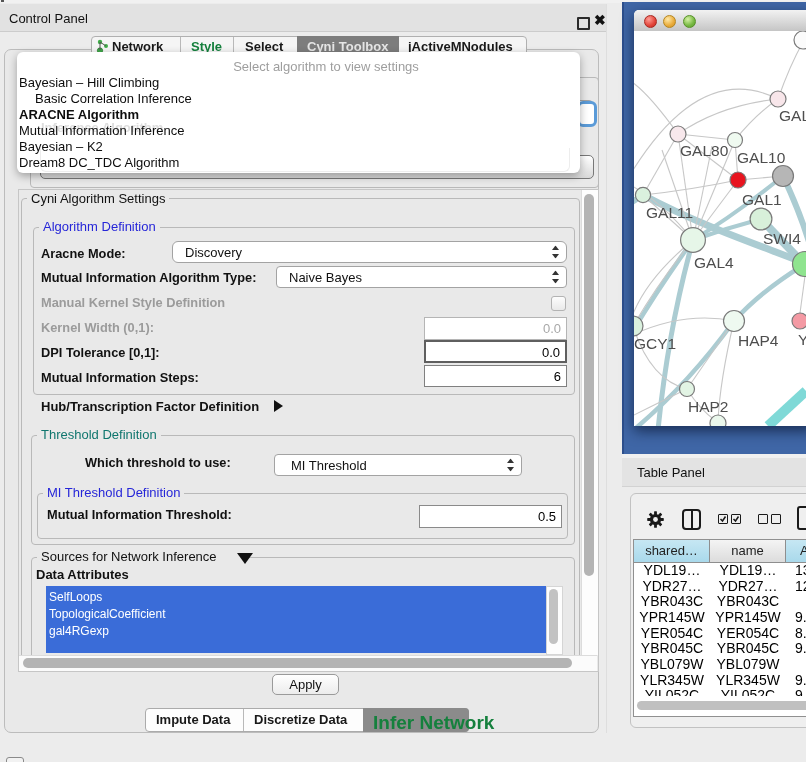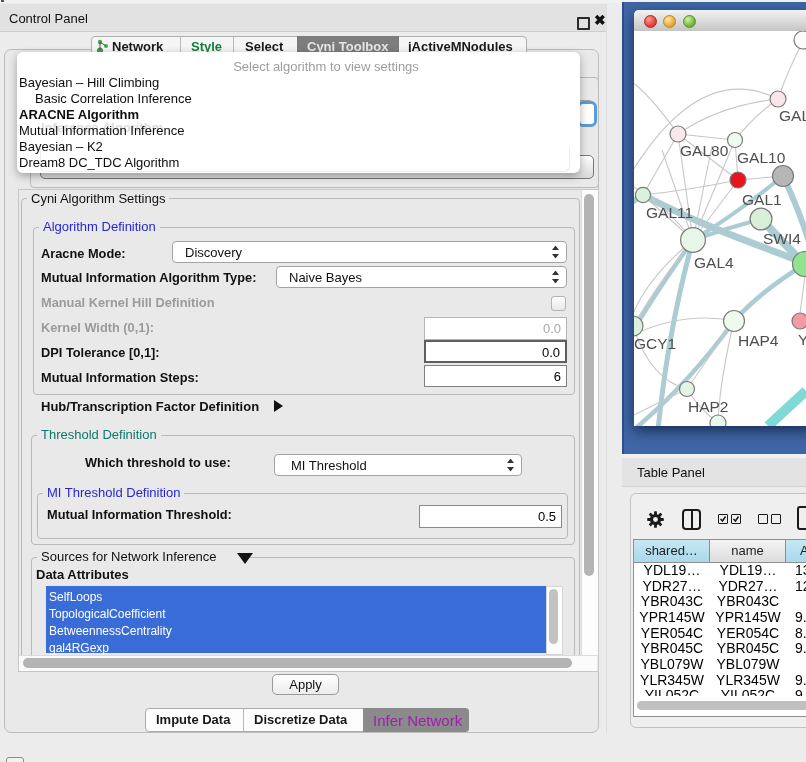--- a/index.html
+++ b/index.html
@@ -50,25 +50,25 @@
 
 <div class="a" style="left:0;top:0;width:806px;height:762px;clip-path:inset(190px 225px 107px 20px);">
 
   <div class="grp" style="left:21px;top:198px;width:557px;height:560px;"></div>
   <div class="gt" style="left:27px;top:192px;color:#111;">Cyni Algorithm Settings</div>
 
   <div class="grp" style="left:33px;top:227px;width:540px;height:166px;"></div>
   <div class="gt" style="left:39px;top:220px;color:#2626d8;">Algorithm Definition</div>
   <div class="lb" style="left:41px;top:246px;">Aracne Mode:</div>
   <div class="lb" style="left:41px;top:270px;">Mutual Information Algorithm Type:</div>
-  <div class="lb dis" style="left:41px;top:295px;">Manual Kernel Hill Definition</div>
+  <div class="lb dis" style="left:41px;top:295px;">Manual Kernel Style Definition</div>
   <div class="lb dis" style="left:41px;top:320px;">Kernel Width (0,1):</div>
   <div class="lb" style="left:41px;top:345px;">DPI Tolerance [0,1]:</div>
   <div class="lb" style="left:41px;top:370px;">Mutual Information Steps:</div>
-  <div class="combo" style="left:172px;top:241px;width:393px;height:20px;">
+  <div class="combo" style="left:172px;top:241px;width:393px;height:20px;border-radius:6px;">
     <span>Discovery</span>
     <svg class="spin" viewBox="0 0 7 13">
         <path d="M3.5 0 L7 4.5 L0 4.5 Z" fill="#333"></path>
         <path d="M3.5 13 L7 8.5 L0 8.5 Z" fill="#333"></path>
       </svg>
   </div>
   <div class="combo" style="left:276px;top:266px;width:289px;height:20px;">
     <span>Naive Bayes</span>
     <svg class="spin" viewBox="0 0 7 13">
         <path d="M3.5 0 L7 4.5 L0 4.5 Z" fill="#333"></path>
@@ -97,40 +97,39 @@
   <div class="lb" style="left:47px;top:507px;">Mutual Information Threshold:</div>
   <div class="inp" style="left:419px;top:505px;width:136px;height:21px;border:1px solid #8a8a8a;color:#000;">0.5</div>
 
   <div class="grp" style="left:31px;top:557px;width:542px;height:200px;"></div>
   <div class="gt" style="left:37px;top:550px;color:#111;padding-right:24px;">Sources for Network Inference</div>
   <div class="a" style="left:237px;top:553px;width:0;height:0;border-top:11px solid #111;border-left:8px solid transparent;border-right:8px solid transparent;z-index:4;"></div>
   <div class="lb" style="left:36px;top:567px;font-size:13px;">Data Attributes</div>
   <div class="a" style="left:46px;top:586px;width:500px;height:67px;background:#3a6cd8;color:#fff;font-size:12px;line-height:17px;padding-top:2.5px;box-sizing:border-box;">
     <div style="padding-left:3px;">SelfLoops</div>
     <div style="padding-left:3px;">TopologicalCoefficient</div>
-    <div style="padding-left:3px;">BetweennessCentrality</div>
     <div style="padding-left:3px;">gal4RGexp</div>
   </div>
   <div class="a" style="left:546px;top:586px;width:15px;height:67px;background:#fdfdfd;border:1px solid #d5d5d5;"></div>
   <div class="a" style="left:549px;top:589px;width:9px;height:55px;background:#c2c2c2;border-radius:4.5px;"></div>
 </div>
 
 <div class="a" style="left:581px;top:190px;width:16px;height:465px;background:#fdfdfd;border-left:1px solid #dcdcdc;"></div>
 <div class="a" style="left:584px;top:194px;width:10px;height:382px;background:#b4b4b4;border-radius:5px;"></div>
 <div class="a" style="left:19px;top:655px;width:578px;height:15px;background:#fbfbfb;border-top:1px solid #dcdcdc;"></div>
 <div class="a" style="left:23px;top:658px;width:549px;height:10px;background:#b4b4b4;border-radius:5px;"></div>
 
 <div class="a" style="left:272px;top:674px;width:65px;height:19px;background:linear-gradient(#ffffff,#ececec);border:1px solid #9a9a9a;border-radius:5px;text-align:center;font-size:13px;line-height:19px;color:#111;">Apply</div>
 
 <div class="a" style="left:145px;top:708px;width:322px;height:22px;background:#fdfdfd;border:1px solid #ababab;border-radius:4px;"></div>
 <div class="a" style="left:363px;top:708px;width:106px;height:24px;background:#8b8b8b;border-radius:0 4px 4px 0;"></div>
 <div class="a" style="left:243px;top:709px;width:1px;height:22px;background:#b9b9b9;"></div>
 <div class="a" style="left:156px;top:712px;font-size:13px;font-weight:bold;color:#191919;">Impute Data</div>
 <div class="a" style="left:254px;top:712px;font-size:13px;font-weight:bold;color:#191919;">Discretize Data</div>
-<div class="a" style="left:373px;top:712px;font-size:15px;font-weight:normal;color:#a21caf;">Infer Network</div>
+<div class="a" style="left:373px;top:712px;font-size:19px;font-weight:bold;color:#15803d;">Infer Network</div>
 
 <div class="a" style="left:6px;top:757px;width:16px;height:12px;border:1.5px solid #8a8a8a;border-radius:3px;background:#f2f2f2;"></div>
 
 <div class="grp" style="left:30px;top:77px;width:567px;height:109px;"></div>
 <div class="combo" style="left:40px;top:100px;width:552px;height:23px;border-radius:5px;"></div>
 <div class="a" style="left:577px;top:101px;width:14px;height:20px;background:#fff;border:3px solid #5b9bd8;border-radius:6px;"></div>
 <div class="a" style="left:40px;top:155px;width:552px;height:22px;background:linear-gradient(#ffffff,#d8d8d8);border:1.5px solid #787878;border-radius:5px;"></div>
 
 <div class="a" style="left:17px;top:52px;width:563px;height:121px;background:#ffffff;border-radius:6px;box-shadow:0 3px 8px rgba(0,0,0,0.32);z-index:10;"></div>
 <div class="a" style="left:17px;top:59px;width:618px;text-align:center;font-size:13px;color:#9e9e9e;z-index:12;">Select algorithm to view settings</div>

